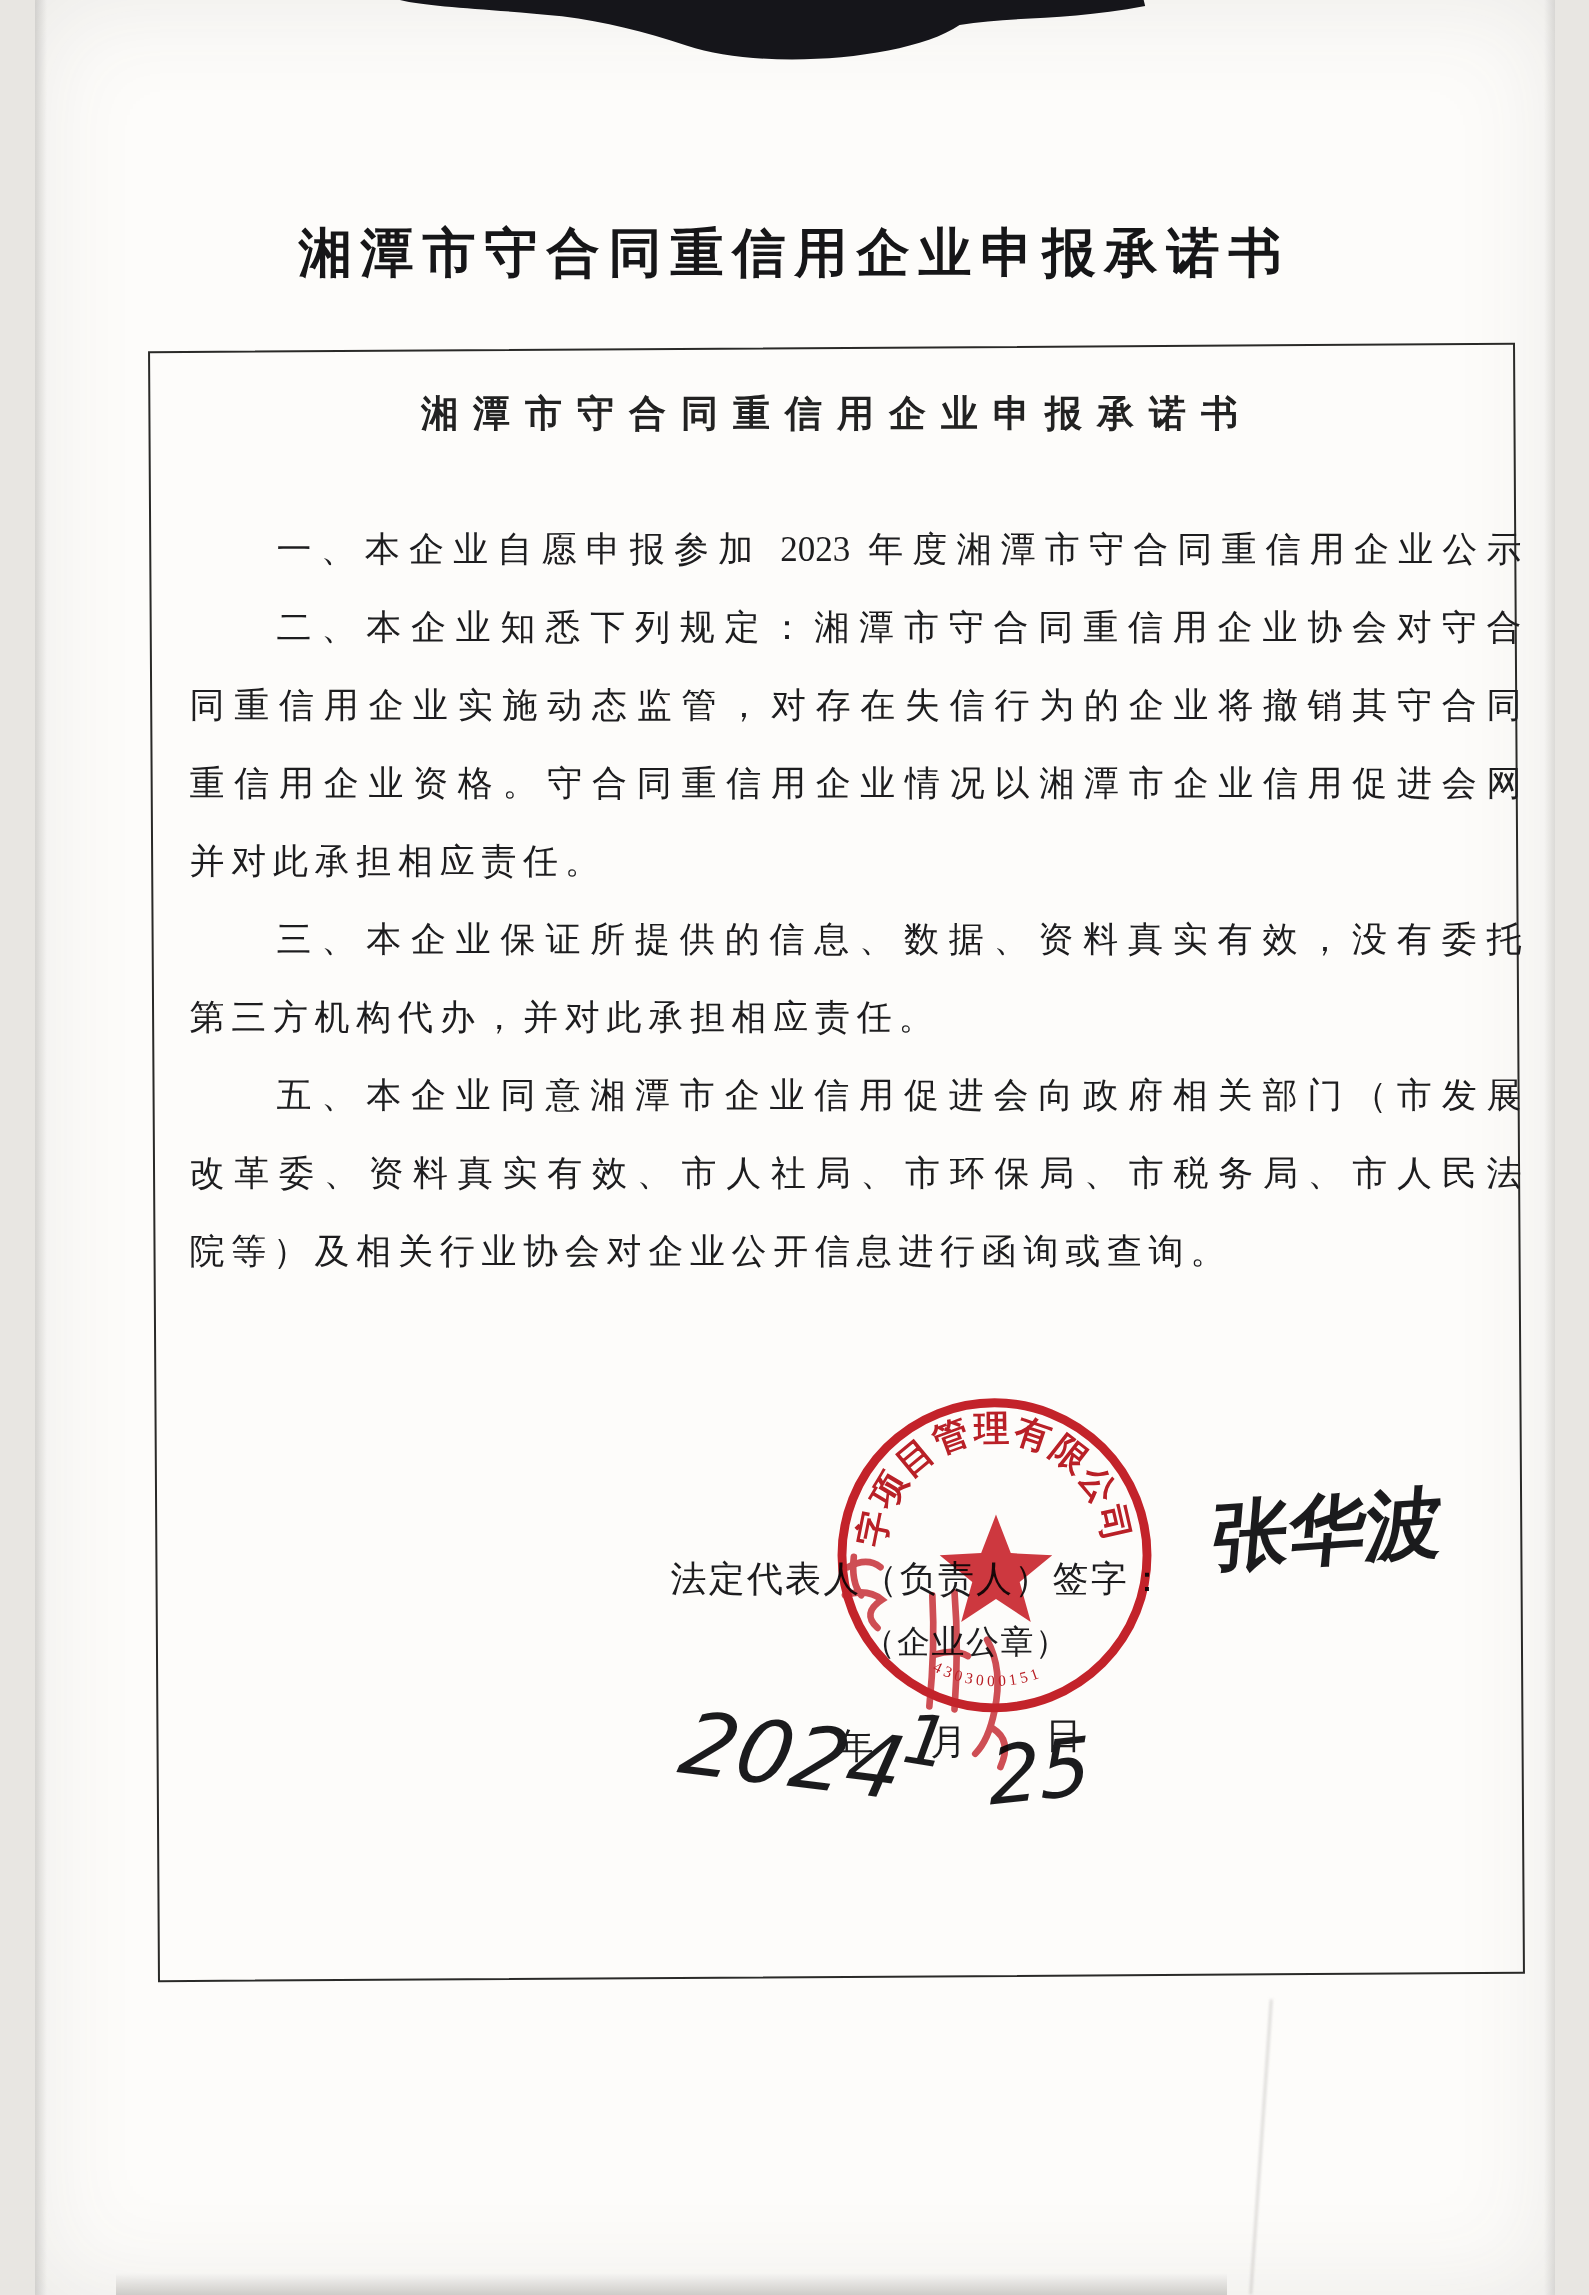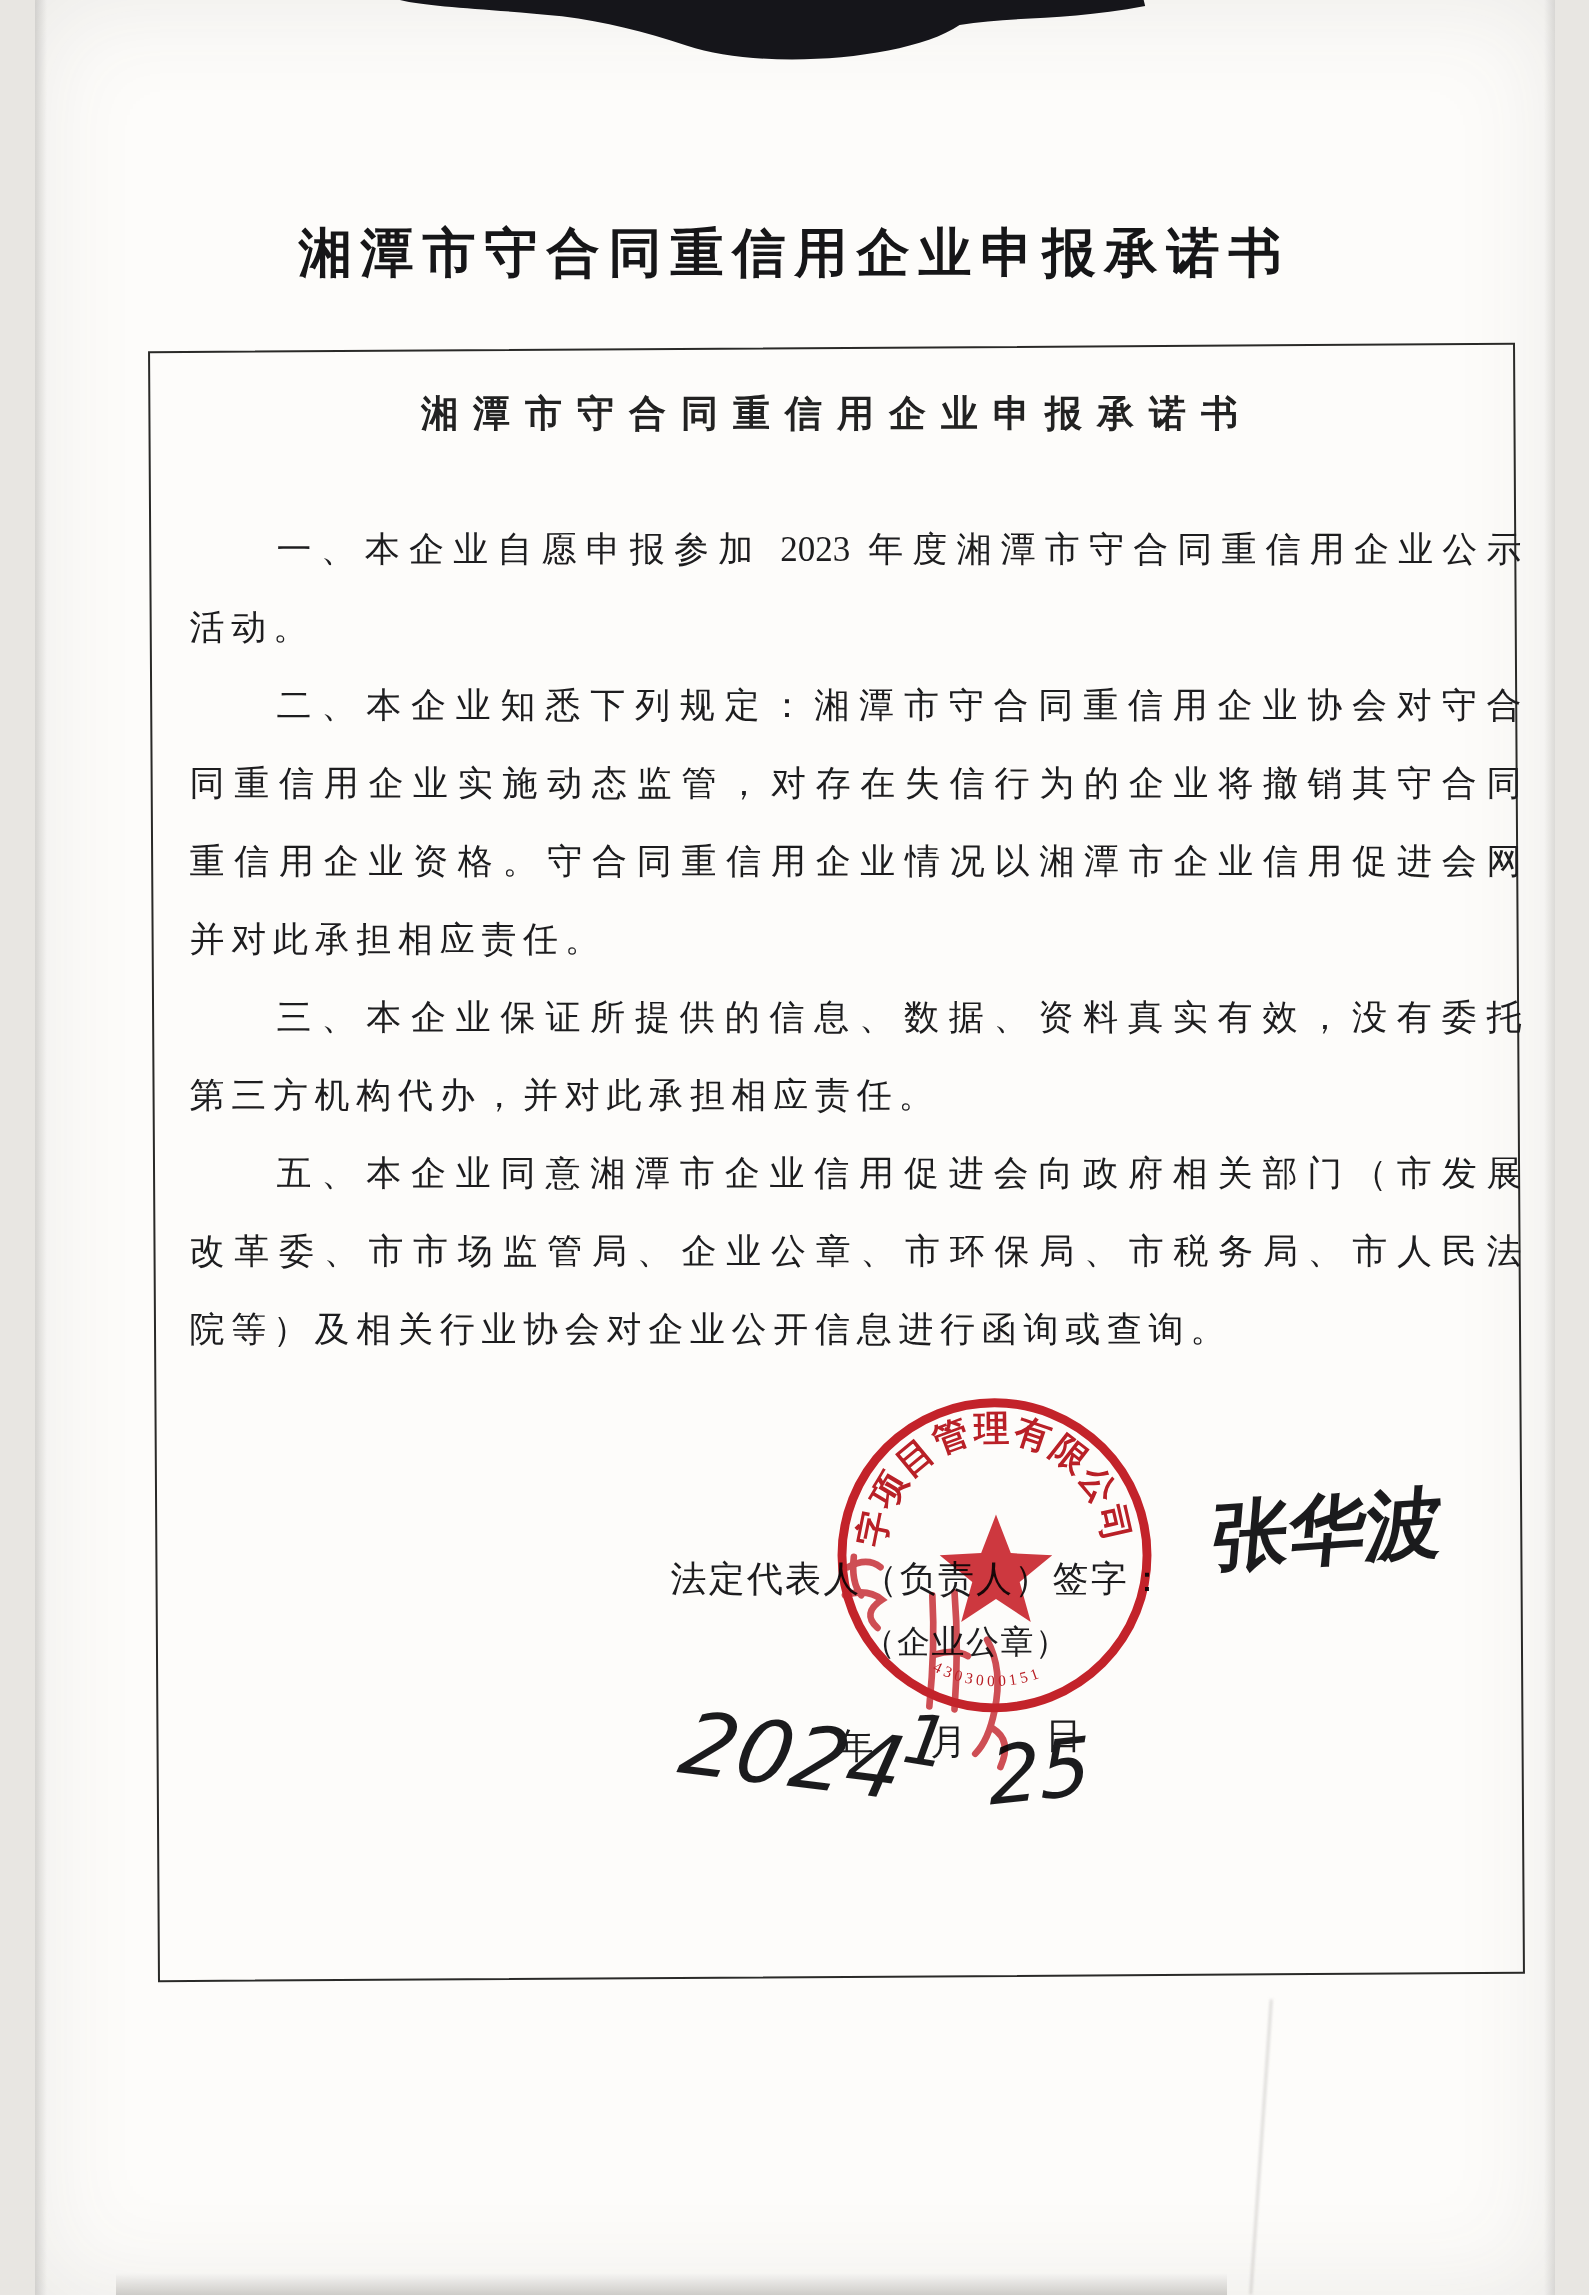--- a/index.html
+++ b/index.html
@@ -70,29 +70,28 @@
   </svg>
 
   <h1 class="doc-title">湘潭市守合同重信用企业申报承诺书</h1>
 
   <div class="content-box"></div>
 
   <div class="inner-title">湘潭市守合同重信用企业申报承诺书</div>
 
   <div class="body-lines">
       <div class="line j ind">一、本企业自愿申报参加 2023 年度湘潭市守合同重信用企业公示</div>
-      <div class="line">活动。</div>
       <div class="line j ind">二、本企业知悉下列规定：湘潭市守合同重信用企业协会对守合</div>
       <div class="line j">同重信用企业实施动态监管，对存在失信行为的企业将撤销其守合同</div>
       <div class="line j">重信用企业资格。守合同重信用企业情况以湘潭市企业信用促进会网</div>
       <div class="line">并对此承担相应责任。</div>
       <div class="line j ind">三、本企业保证所提供的信息、数据、资料真实有效，没有委托</div>
       <div class="line">第三方机构代办，并对此承担相应责任。</div>
       <div class="line j ind">五、本企业同意湘潭市企业信用促进会向政府相关部门（市发展</div>
-      <div class="line j">改革委、市市场监管局、企业公章、市环保局、市税务局、市人民法</div>
+      <div class="line j">改革委、资料真实有效、市人社局、市环保局、市税务局、市人民法</div>
       <div class="line">院等）及相关行业协会对企业公开信息进行函询或查询。</div>
     </div>
 
   <div class="sig-label">法定代表人（负责人）签字：</div>
 
   <div class="signature">张华波</div>
 
   <div class="seal-note">（企业公章）</div>
 
   <span class="hand year">2024</span>

